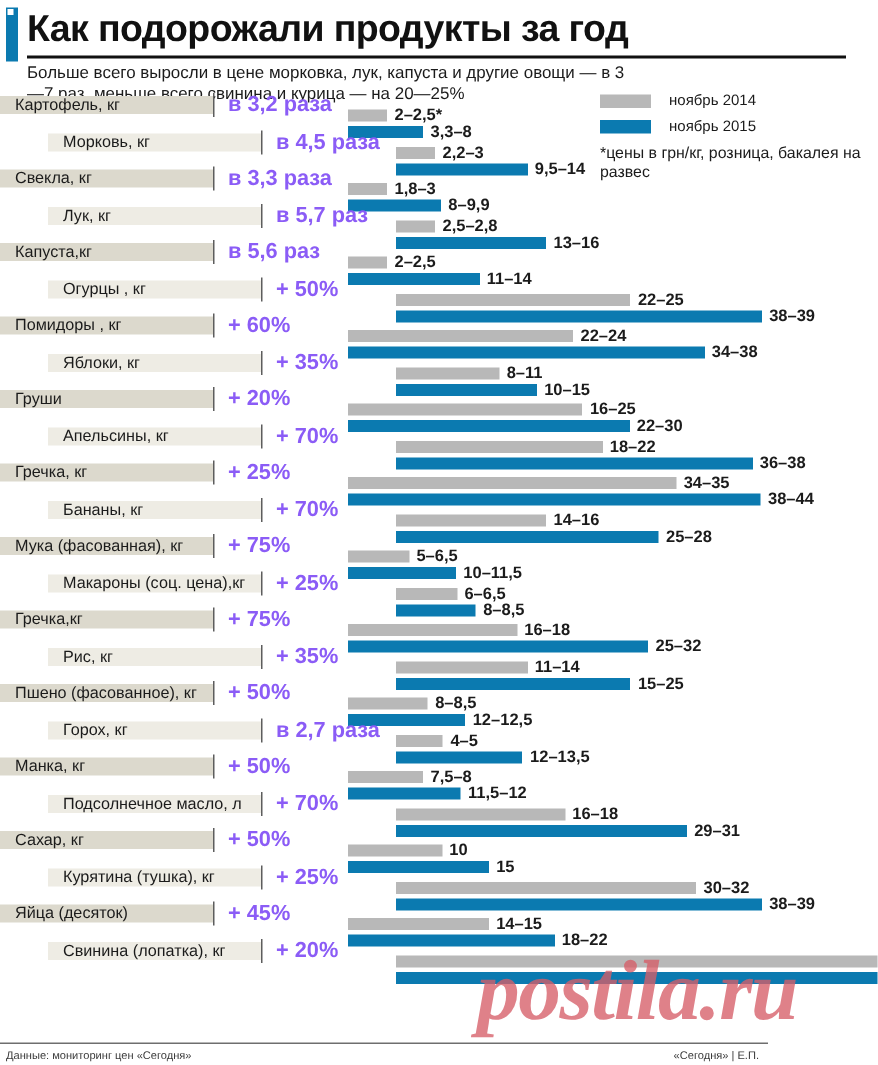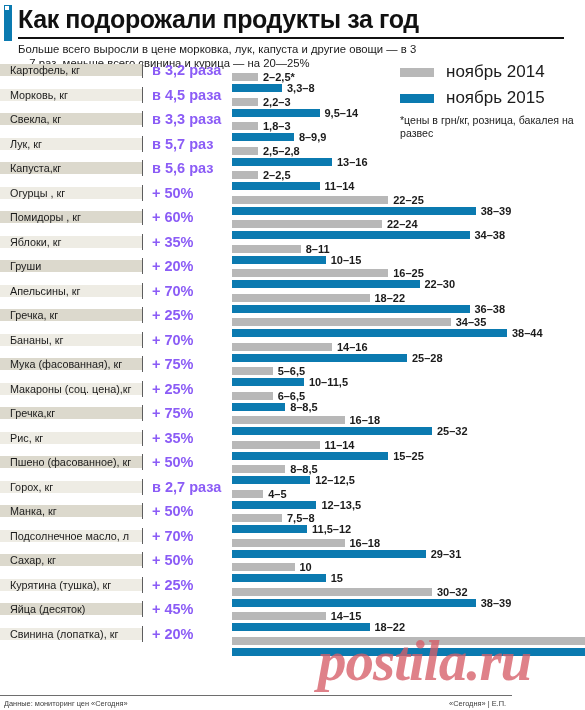--- a/index.html
+++ b/index.html
@@ -73,21 +73,21 @@
   }
   .swatch {
     width: 34px;
     height: 9px;
     margin-right: 12px;
     flex: none;
   }
   .swatch.gray  { background: #b8b8b8; }
   .swatch.blue  { background: #0b7ab0; }
   .legend-label {
-    font-size: 17px;
+    font-size: 10px;
     color: #1b1b1b;
   }
   .legend-note {
     margin-top: 0;
     font-size: 10.6px;
     line-height: 13px;
     color: #1b1b1b;
   }
 
   
@@ -106,21 +106,21 @@
   .cell-name {
     width: 142px;
     padding-left: 10px;
     display: flex;
     align-items: center;
     font-size: 10.8px;
     color: #1b1b1b;
     box-sizing: border-box;
   }
   .row.alt .cell-name { background: #dcd9cd; }
-  .row.norm .cell-name { background: #eeece4; }
+  .row.norm .cell-name { background: #eeece4; margin-left: 32px; }
 
   .cell-change {
     width: 84px;
     border-left: 1.5px solid #5d5d5d;
     display: flex;
     align-items: center;
     padding-left: 9px;
     font-size: 14.5px;
     font-weight: bold;
     color: #8b5cf6;

